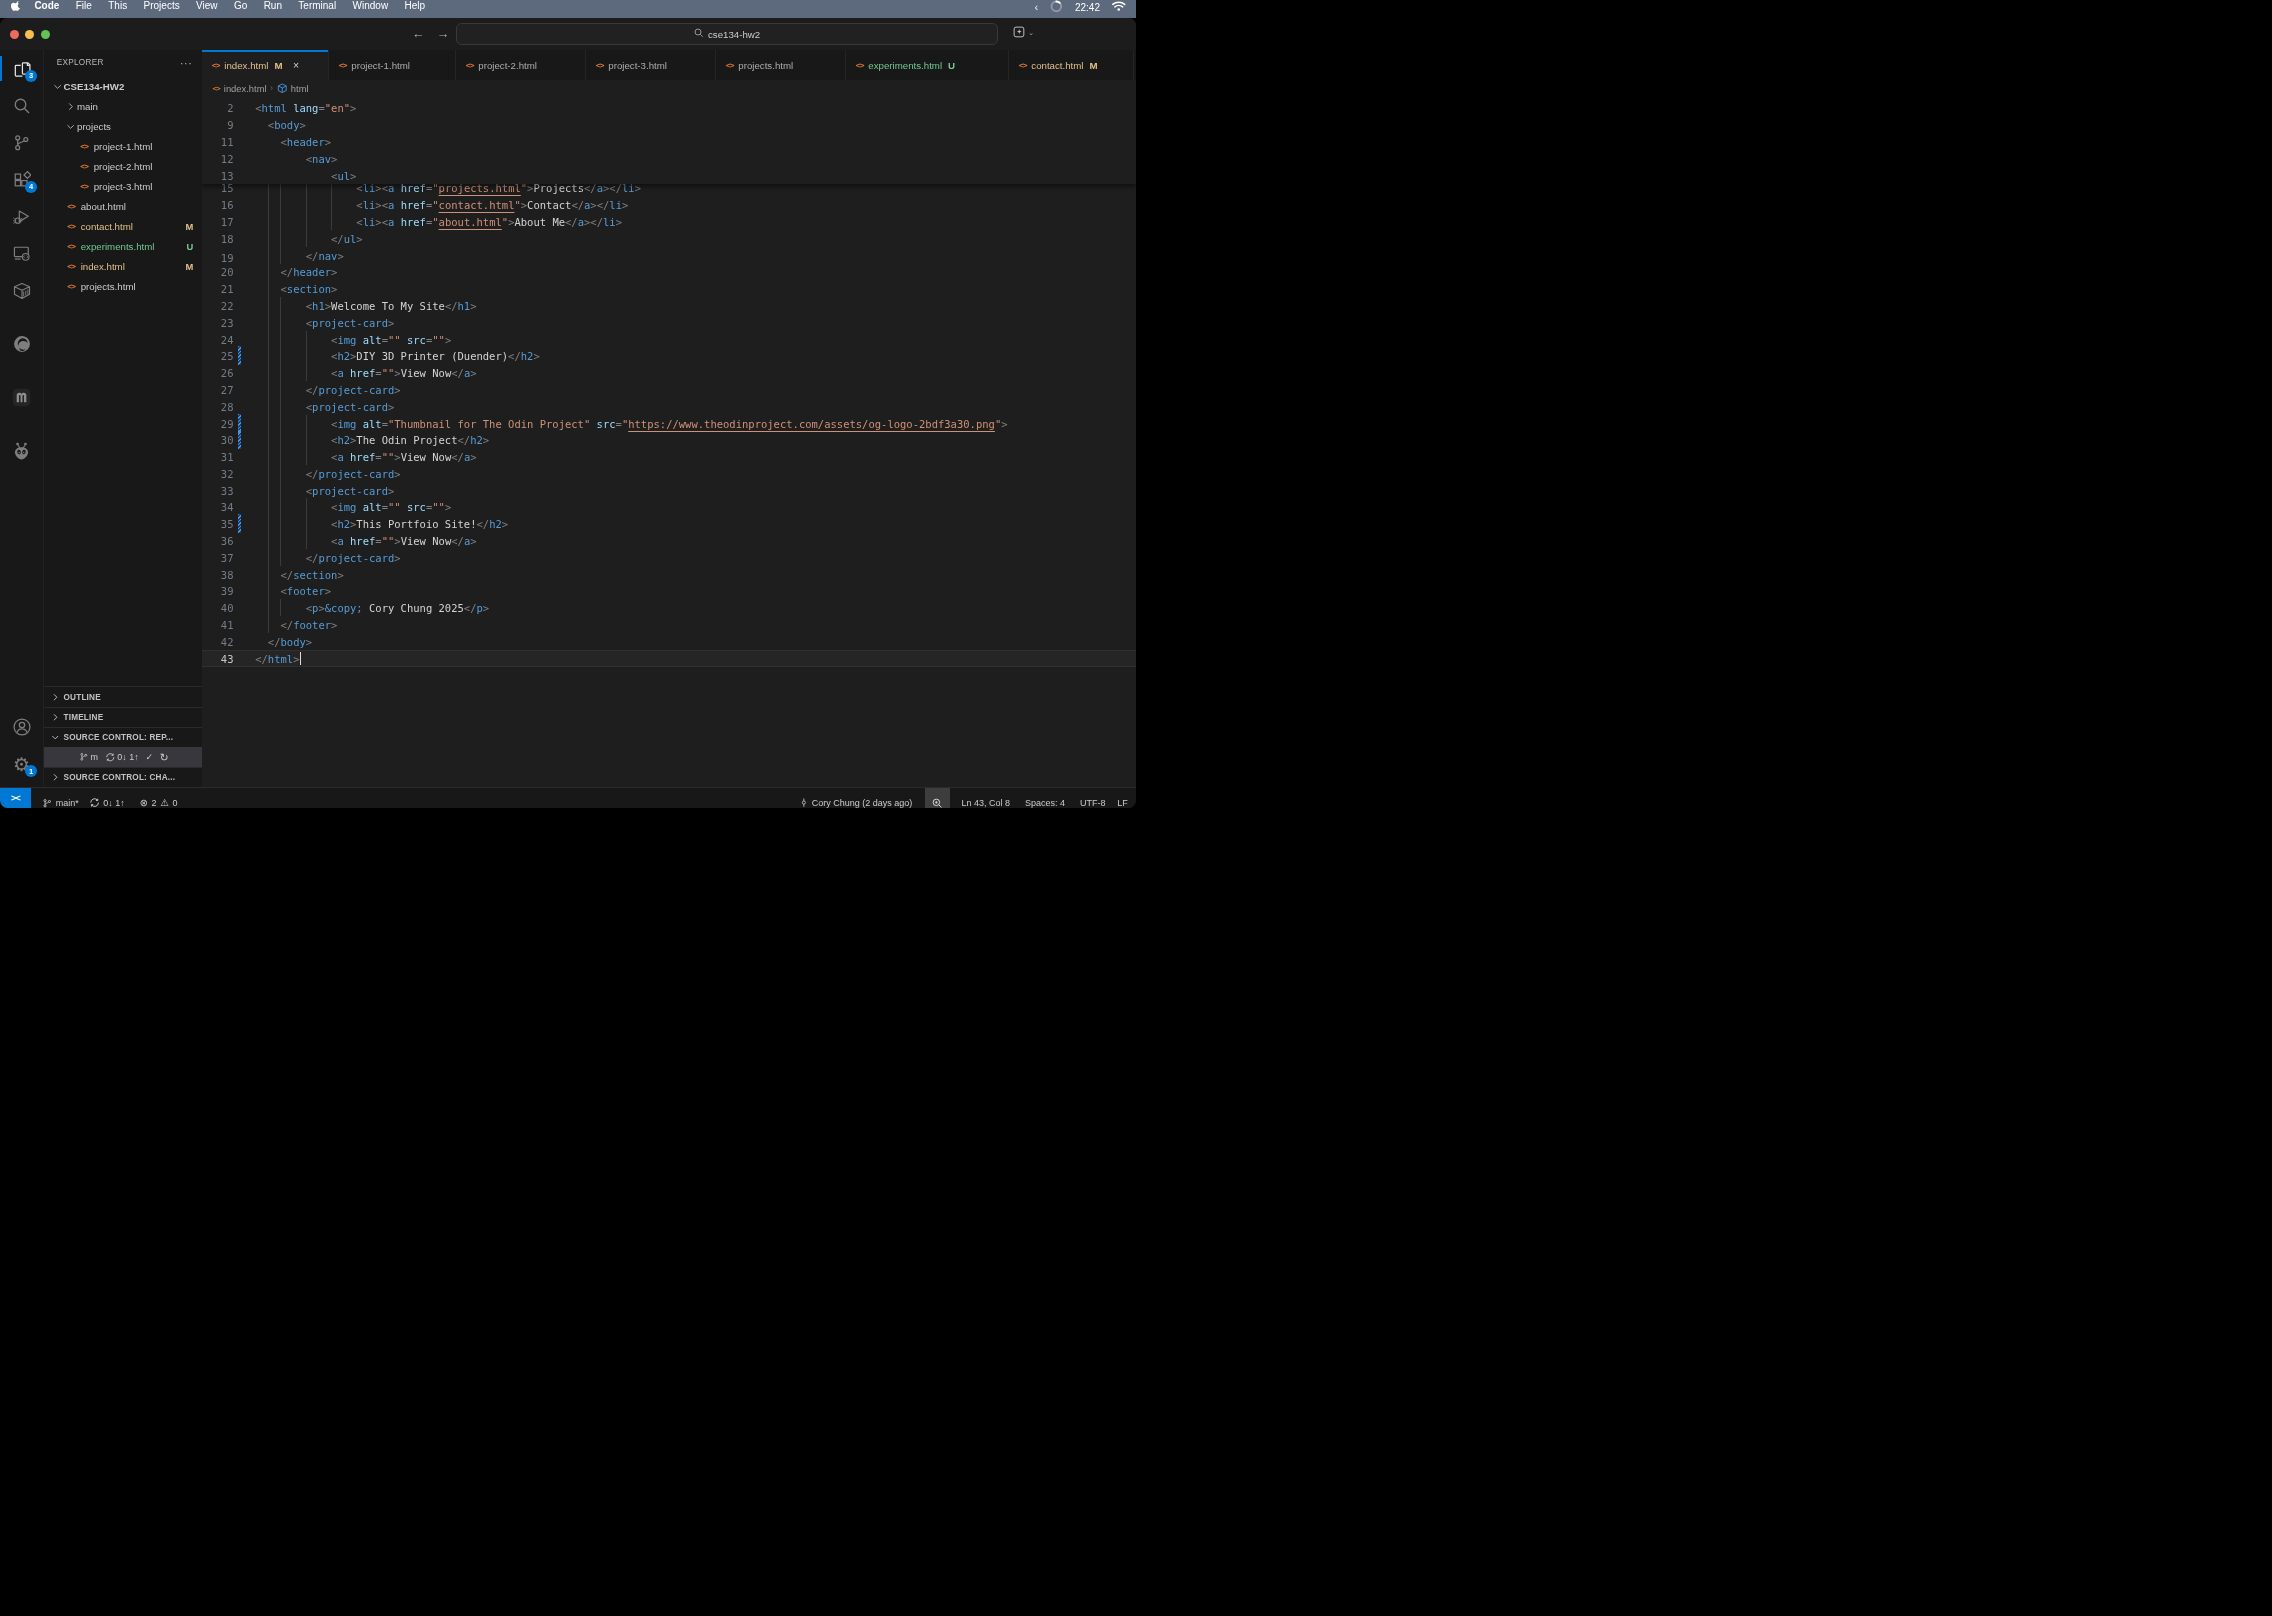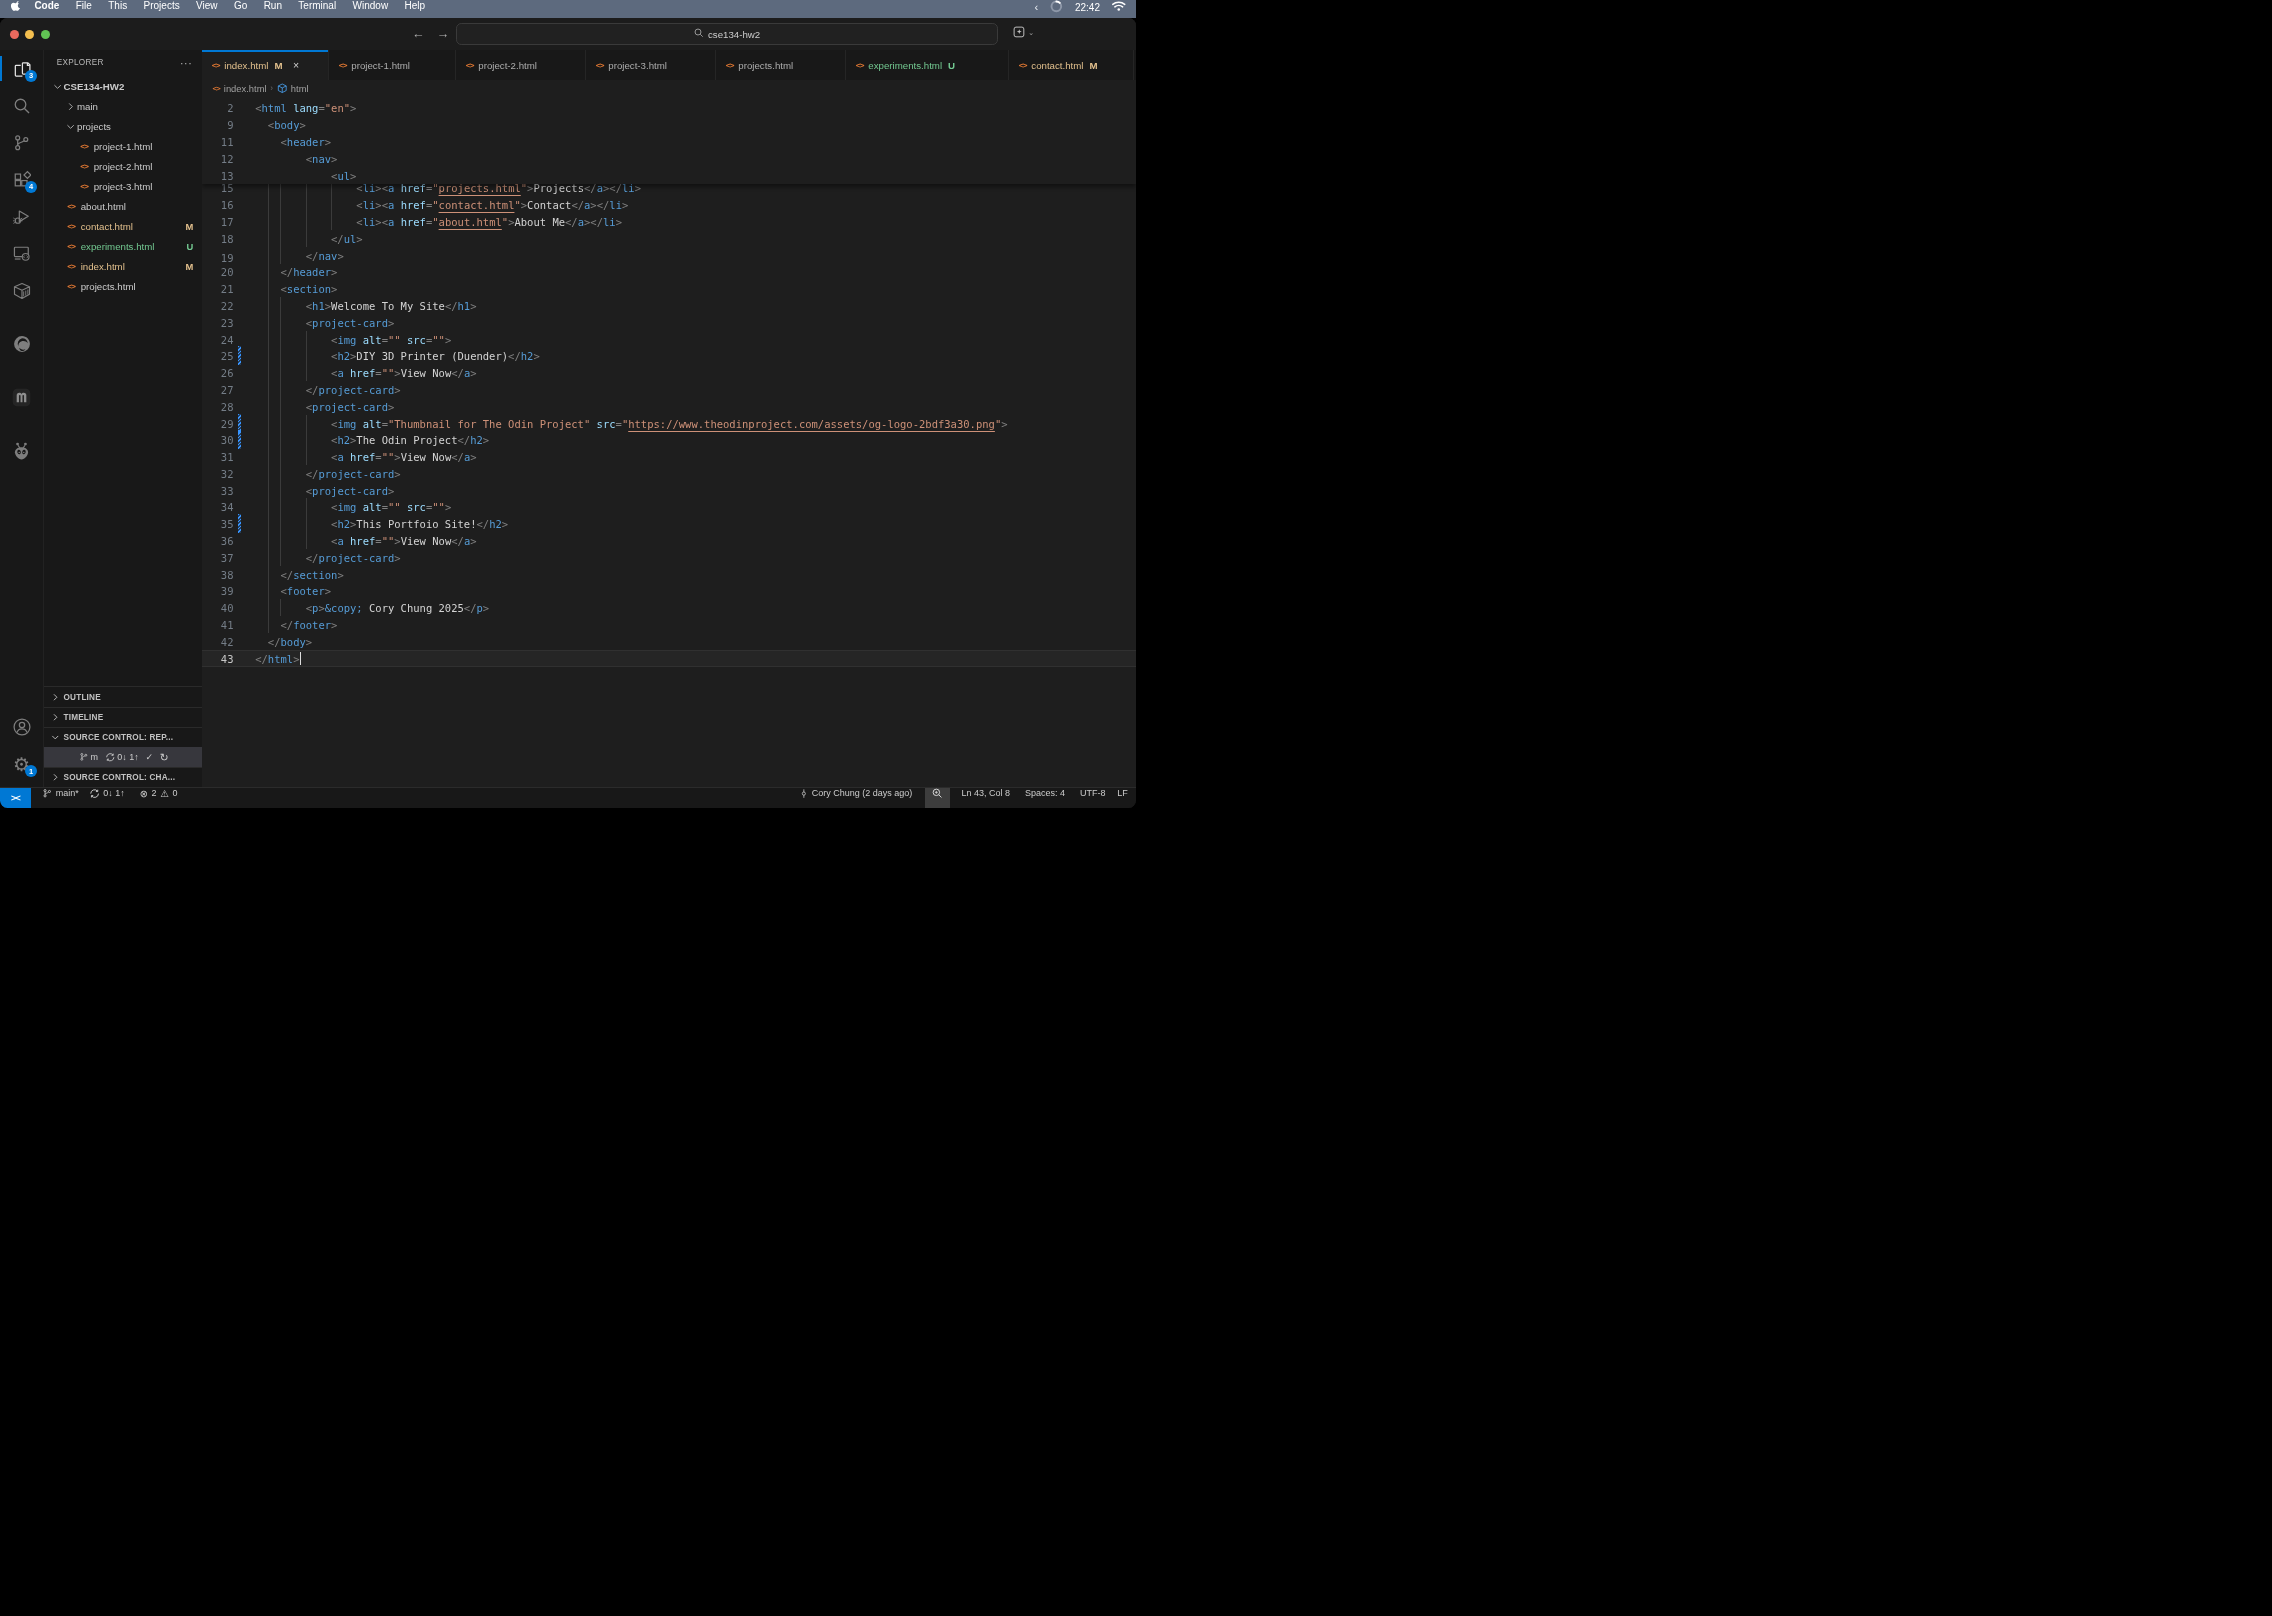--- a/index.html
+++ b/index.html
@@ -107,21 +107,21 @@
   .tk-tag{color:#569cd6} .tk-p{color:#808080} .tk-at{color:#9cdcfe} .tk-s{color:#ce9178}
   .tk-l{color:#ce9178; text-decoration:underline; text-underline-offset:2.6px;}
   .tk-t{color:#d4d4d4} .tk-e{color:#569cd6}
   .cursorbar { display:inline-block; width:1.1px; height:13.5px; background:#dcdcdc; margin-left:0.7px; }
 
   
   .statusbar { position:absolute; left:0; right:0; bottom:0; height:21px; background:#181818;
                border-top:0.7px solid #2b2b2b; display:flex; align-items:center; color:#cccccc; font-size:9px; }
   .remote { width:31px; height:21px; background:#0078d4; color:#fff; display:flex; align-items:center;
             justify-content:center; font-weight:700; letter-spacing:-0.7px; font-size:9px; border-radius:0 0 0 7.5px; }
-  .sb-item { display:flex; align-items:flex-start; gap:3px; padding:0 5.2px; height:100%; }
+  .sb-item { display:flex; align-items:flex-end; gap:3px; padding:0 5.2px; height:100%; }
   .sb-right { margin-left:auto; display:flex; align-items:center; height:100%; }
   .sb-item.zoombox { background:#3d3d3d; padding:0 7.5px; }
   .icn { display:inline-flex; align-items:center; }
 </style>
 </head>
 <body>
 
 <div id="screen">
 
   <div class="menubar">

